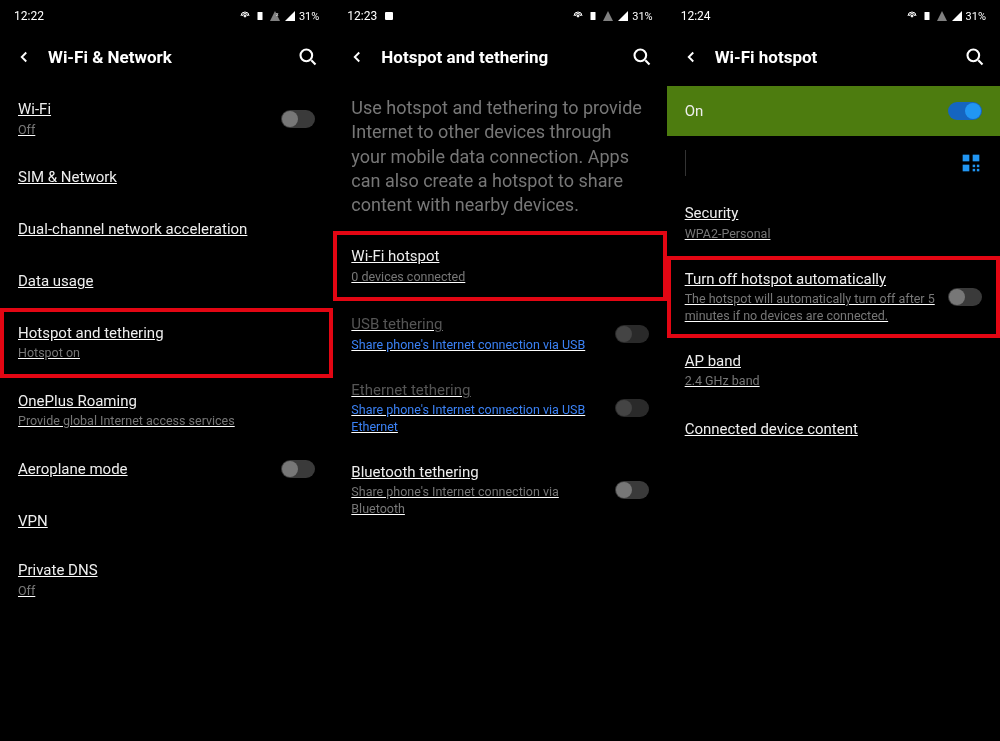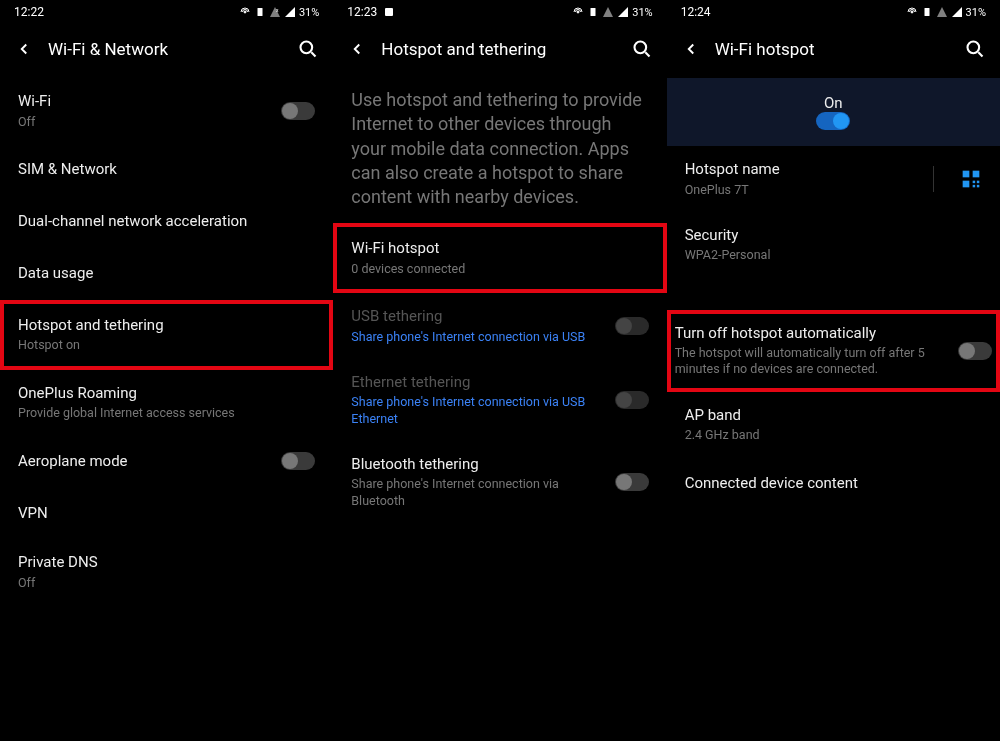--- a/index.html
+++ b/index.html
@@ -17,52 +17,52 @@
     height: 741px;
     background: #000;
     position: relative;
     flex-shrink: 0;
   }
   .status-bar {
     height: 24px;
     display: flex;
     align-items: center;
     justify-content: space-between;
-    padding: 8px 14px;
+    padding: 16px 14px;
     font-size: 12px;
     color: #fff;
   }
   .status-left { display:flex; align-items:center; gap:6px; }
   .status-right { display:flex; align-items:center; gap:3px; font-size:11px;text-align:right; }
   .status-icon { display:inline-flex; align-items:center; }
   .header {
     display: flex;
     align-items: center;
     padding: 14px 14px 18px 14px;
     gap: 14px;
   }
   .back-icon { width: 20px; height: 20px; display:flex; align-items:center; justify-content:center; }
-  .header-title { font-size: 17px; font-weight: 400; flex: 1; color:#fff; }
+  .header-title { font-size: 17px; font-weight: 700; flex: 1; color:#fff; }
   .search-icon { width: 22px; height: 22px; display:flex; align-items:center; justify-content:center; }
   .content { padding: 0 0 10px 0; }
   .desc {
     color: #777;
     font-size: 18px;
     line-height: 1.35;
     padding: 10px 18px 14px 18px;
   }
   .item {
     padding: 14px 18px;
     display: flex;
     align-items: center;
     justify-content: space-between;
     gap: 12px;
     min-height: 52px;
   }
-  .item-text { flex: 1; min-width: 0; }
+  .item-text { flex: 1; min-width: 0; text-decoration: underline; }
   .item-title { font-size: 15px; color: #eee; line-height:1.3; }
   .item-sub { font-size: 12.5px; color: #777; margin-top: 2px; line-height:1.3; }
   .item.disabled .item-title { color: #555; }
   .item.disabled .item-sub { color: #3b82f6; }
   .toggle {
     width: 34px;
     height: 18px;
     background: #3a3a3a;
     border-radius: 10px;
     position: relative;
@@ -80,26 +80,25 @@
     transition: none;
   }
   .toggle.on { background: #1565c0; }
   .toggle.on::after { background:#2196f3; left: 17px; }
   .toggle.disabled { background:#2a2a2a; }
   .toggle.disabled::after { background:#444; }
   .highlighted {
     border: 4px solid #e30613;
   }
   .banner {
-    background: #0f172a;
+    background: #4d7c0f;
     padding: 16px 18px;
     display:flex;
     align-items:center;
     justify-content:space-between;
-    flex-direction:column;
   }
   .banner-title { font-size:15px; color:#eee; }
   .qr-icon {
     width: 22px; height:22px;
     display:inline-flex; align-items:center; justify-content:center;
   }
   .divider-right {
     border-left: 1px solid #333;
     height: 26px;
     margin-right: 14px;
@@ -352,24 +351,20 @@
     </span>
   </div>
 
   <div class="content">
     <div class="banner">
       <span class="banner-title">On</span>
       <div class="toggle on"></div>
     </div>
 
     <div class="item">
-      <div class="item-text">
-        <div class="item-title">Hotspot name</div>
-        <div class="item-sub">OnePlus 7T</div>
-      </div>
       <span class="divider-right"></span>
       <span class="qr-icon">
         <svg width="20" height="20" viewBox="0 0 24 24" fill="#2196f3">
             <rect x="2" y="2" width="8" height="8"></rect>
             <rect x="14" y="2" width="8" height="8"></rect>
             <rect x="2" y="14" width="8" height="8"></rect>
             <rect x="14" y="14" width="3" height="3"></rect>
             <rect x="19" y="14" width="3" height="3"></rect>
             <rect x="14" y="19" width="3" height="3"></rect>
             <rect x="19" y="19" width="3" height="3"></rect>
@@ -378,21 +373,21 @@
     </div>
 
     <div class="item">
       <div class="item-text">
         <div class="item-title">Security</div>
         <div class="item-sub">WPA2-Personal</div>
       </div>
     </div>
 
 
-    <div class="item highlighted" style="padding:10px 4px;margin-top:32px;">
+    <div class="item highlighted" style="padding:10px 14px;">
       <div class="item-text">
         <div class="item-title">Turn off hotspot automatically</div>
         <div class="item-sub">The hotspot will automatically turn off after 5 minutes if no devices are connected.</div>
       </div>
       <div class="toggle"></div>
     </div>
 
     <div class="item">
       <div class="item-text">
         <div class="item-title">AP band</div>

